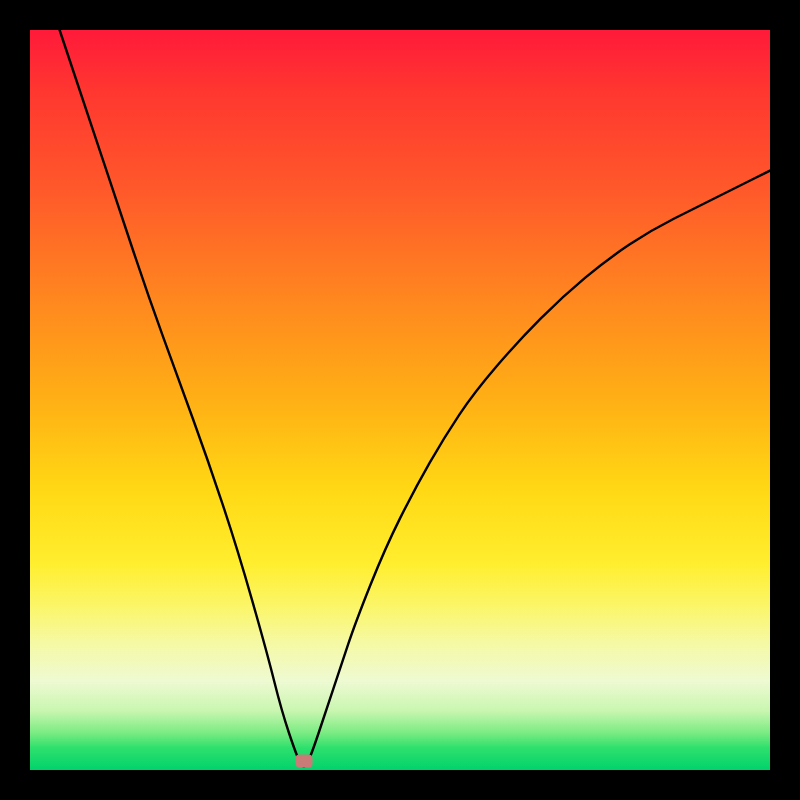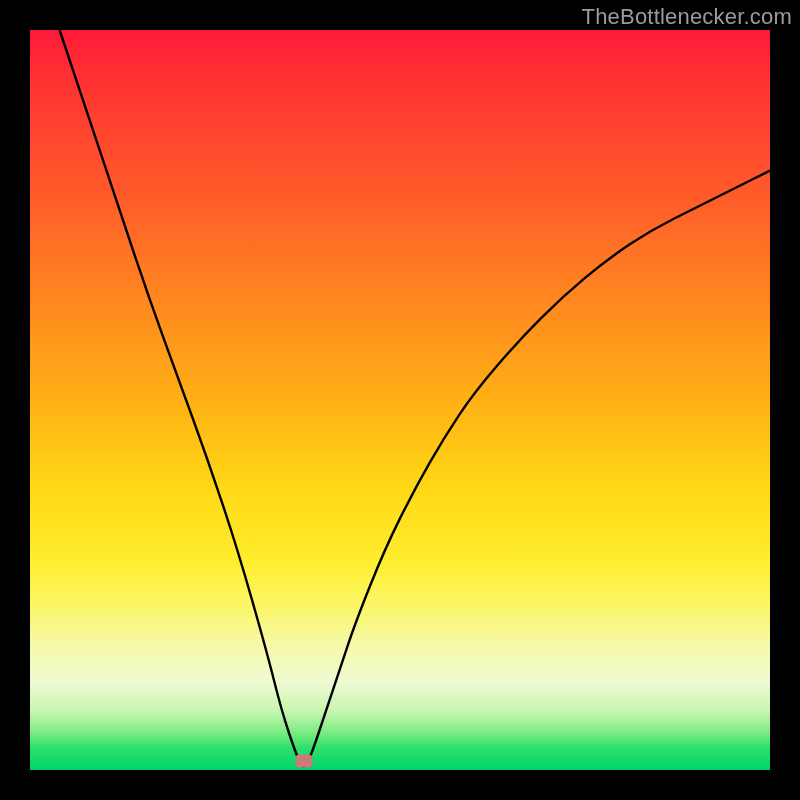--- a/index.html
+++ b/index.html
@@ -64,21 +64,20 @@
     border-radius: 4px;
     background: #c97b77;
     transform: translate(-50%, -50%);
   }
 </style>
 </head>
 <body>
 
 <div class="chart-wrap">
 
-  <div class="attribution">TheBottlenecker.com</div>
 
   <div class="plot-area">
     <svg class="curve" viewBox="0 0 740 740" preserveAspectRatio="none">
       <path id="curve-path" d="M 29.60 0.00 Q 59.20 88.80 74.00 133.20 Q 88.80 177.60 103.60 222.00 Q 118.40 266.40 133.20 307.10 Q 148.00 347.80 162.80 388.50 Q 177.60 429.20 192.40 473.60 Q 207.20 518.00 222.00 569.80 Q 236.80 621.60 244.20 651.20 Q 251.60 680.80 259.00 703.00 Q 266.40 725.20 270.10 732.60 Q 273.80 740.00 277.50 732.60 Q 281.20 725.20 288.60 703.00 Q 296.00 680.80 303.40 658.60 Q 310.80 636.40 318.20 614.20 Q 325.60 592.00 340.40 555.00 Q 355.20 518.00 370.00 488.40 Q 384.80 458.80 399.60 432.90 Q 414.40 407.00 429.20 384.80 Q 444.00 362.60 466.20 336.70 Q 488.40 310.80 510.60 288.60 Q 532.80 266.40 555.00 247.90 Q 577.20 229.40 599.40 214.60 Q 621.60 199.80 643.80 188.70 Q 666.00 177.60 688.20 166.50 Q 710.40 155.40 725.20 148.00 T 740.00 140.60" fill="none" stroke="#000" stroke-width="2.4" stroke-linejoin="round" stroke-linecap="round"></path>
     </svg>
     <div class="marker" id="marker" style="left: 273.8px; top: 731.12px; background: rgb(201, 123, 119);"></div>
   </div>
 
 </div>
 

